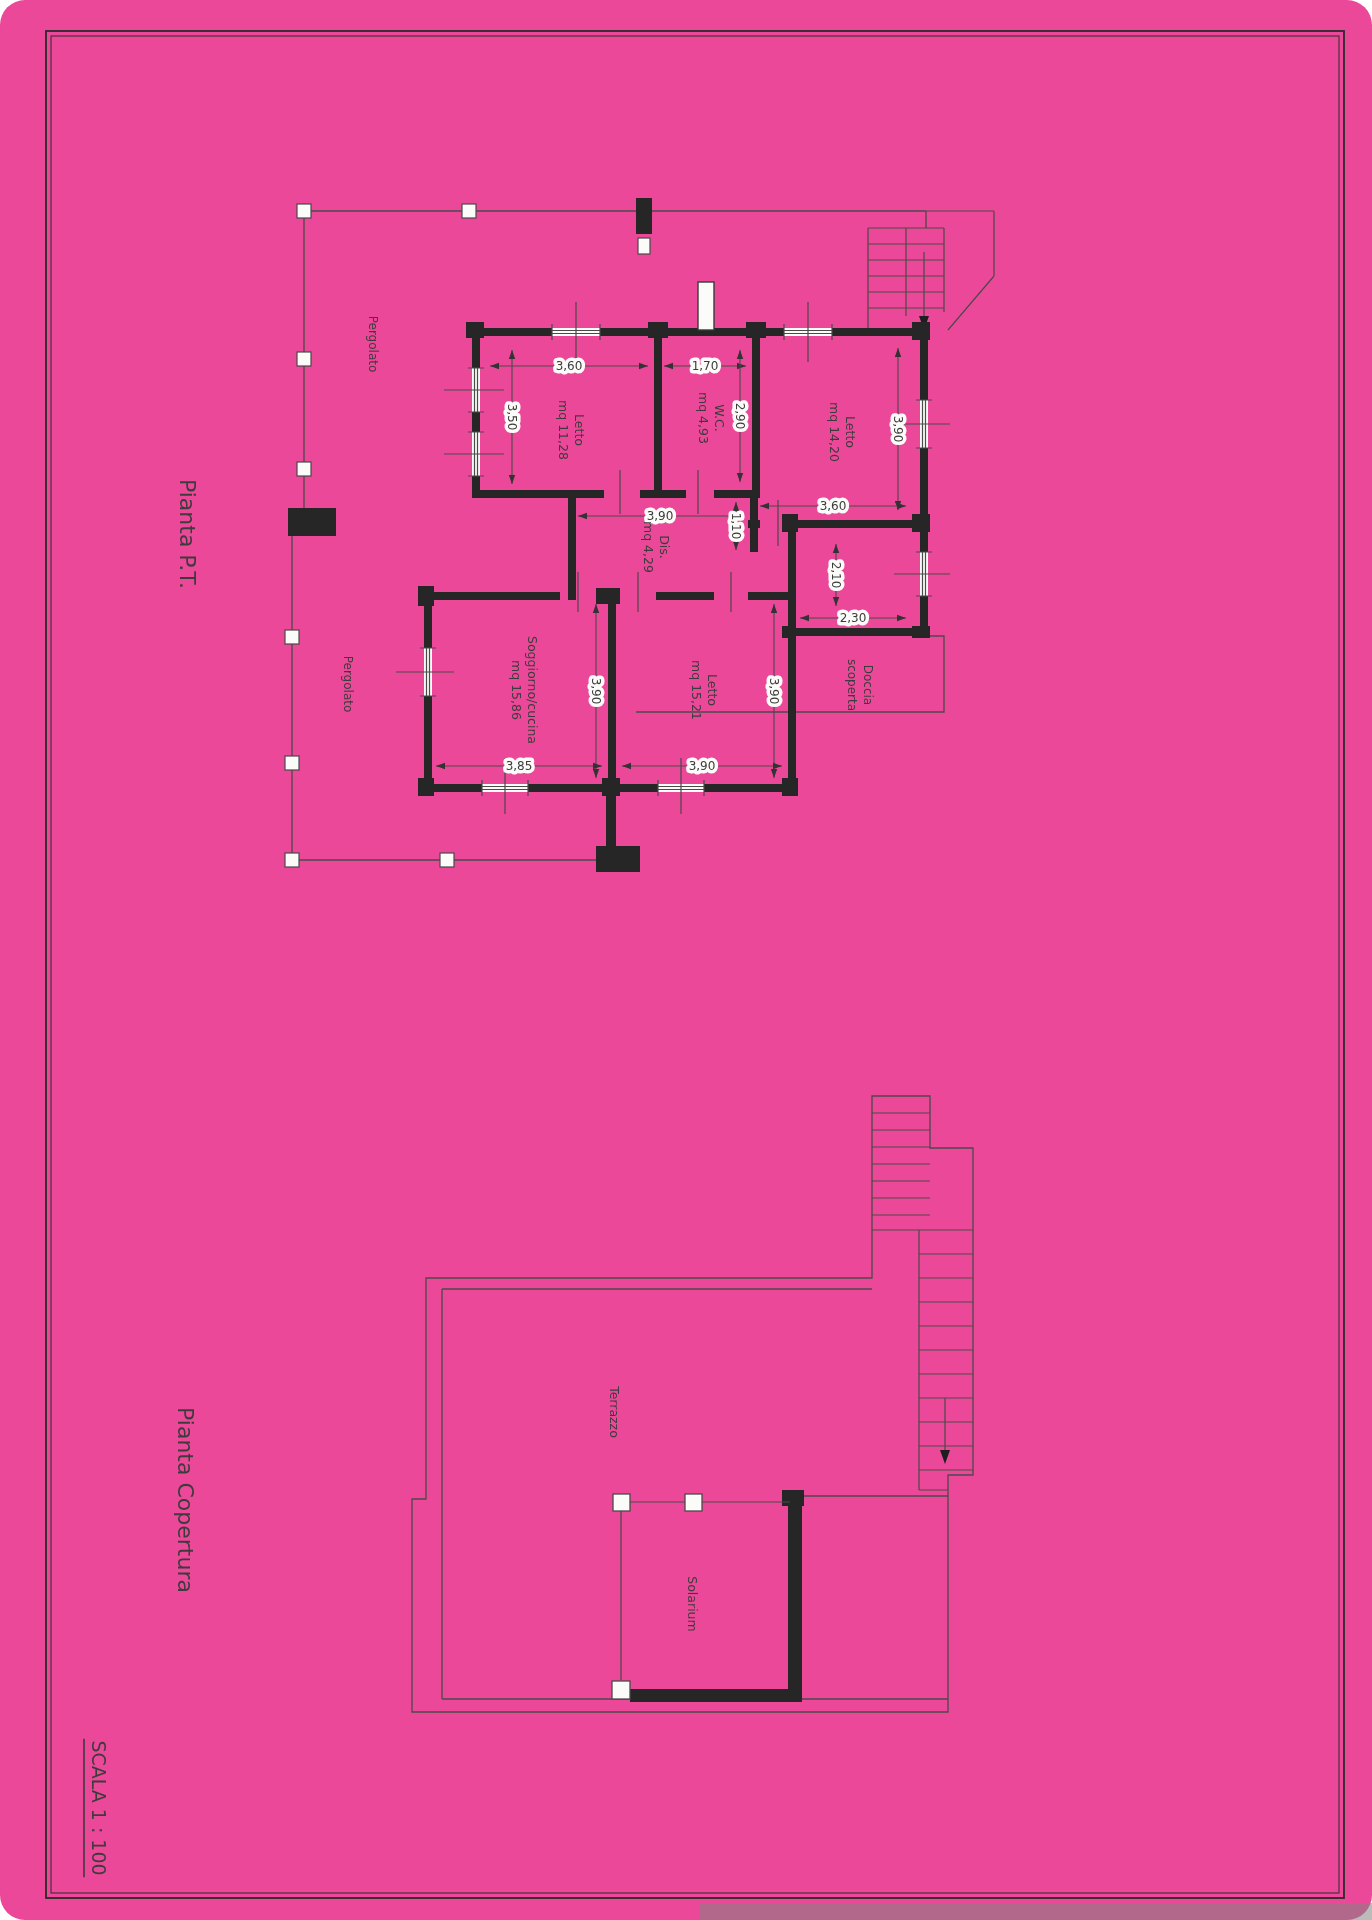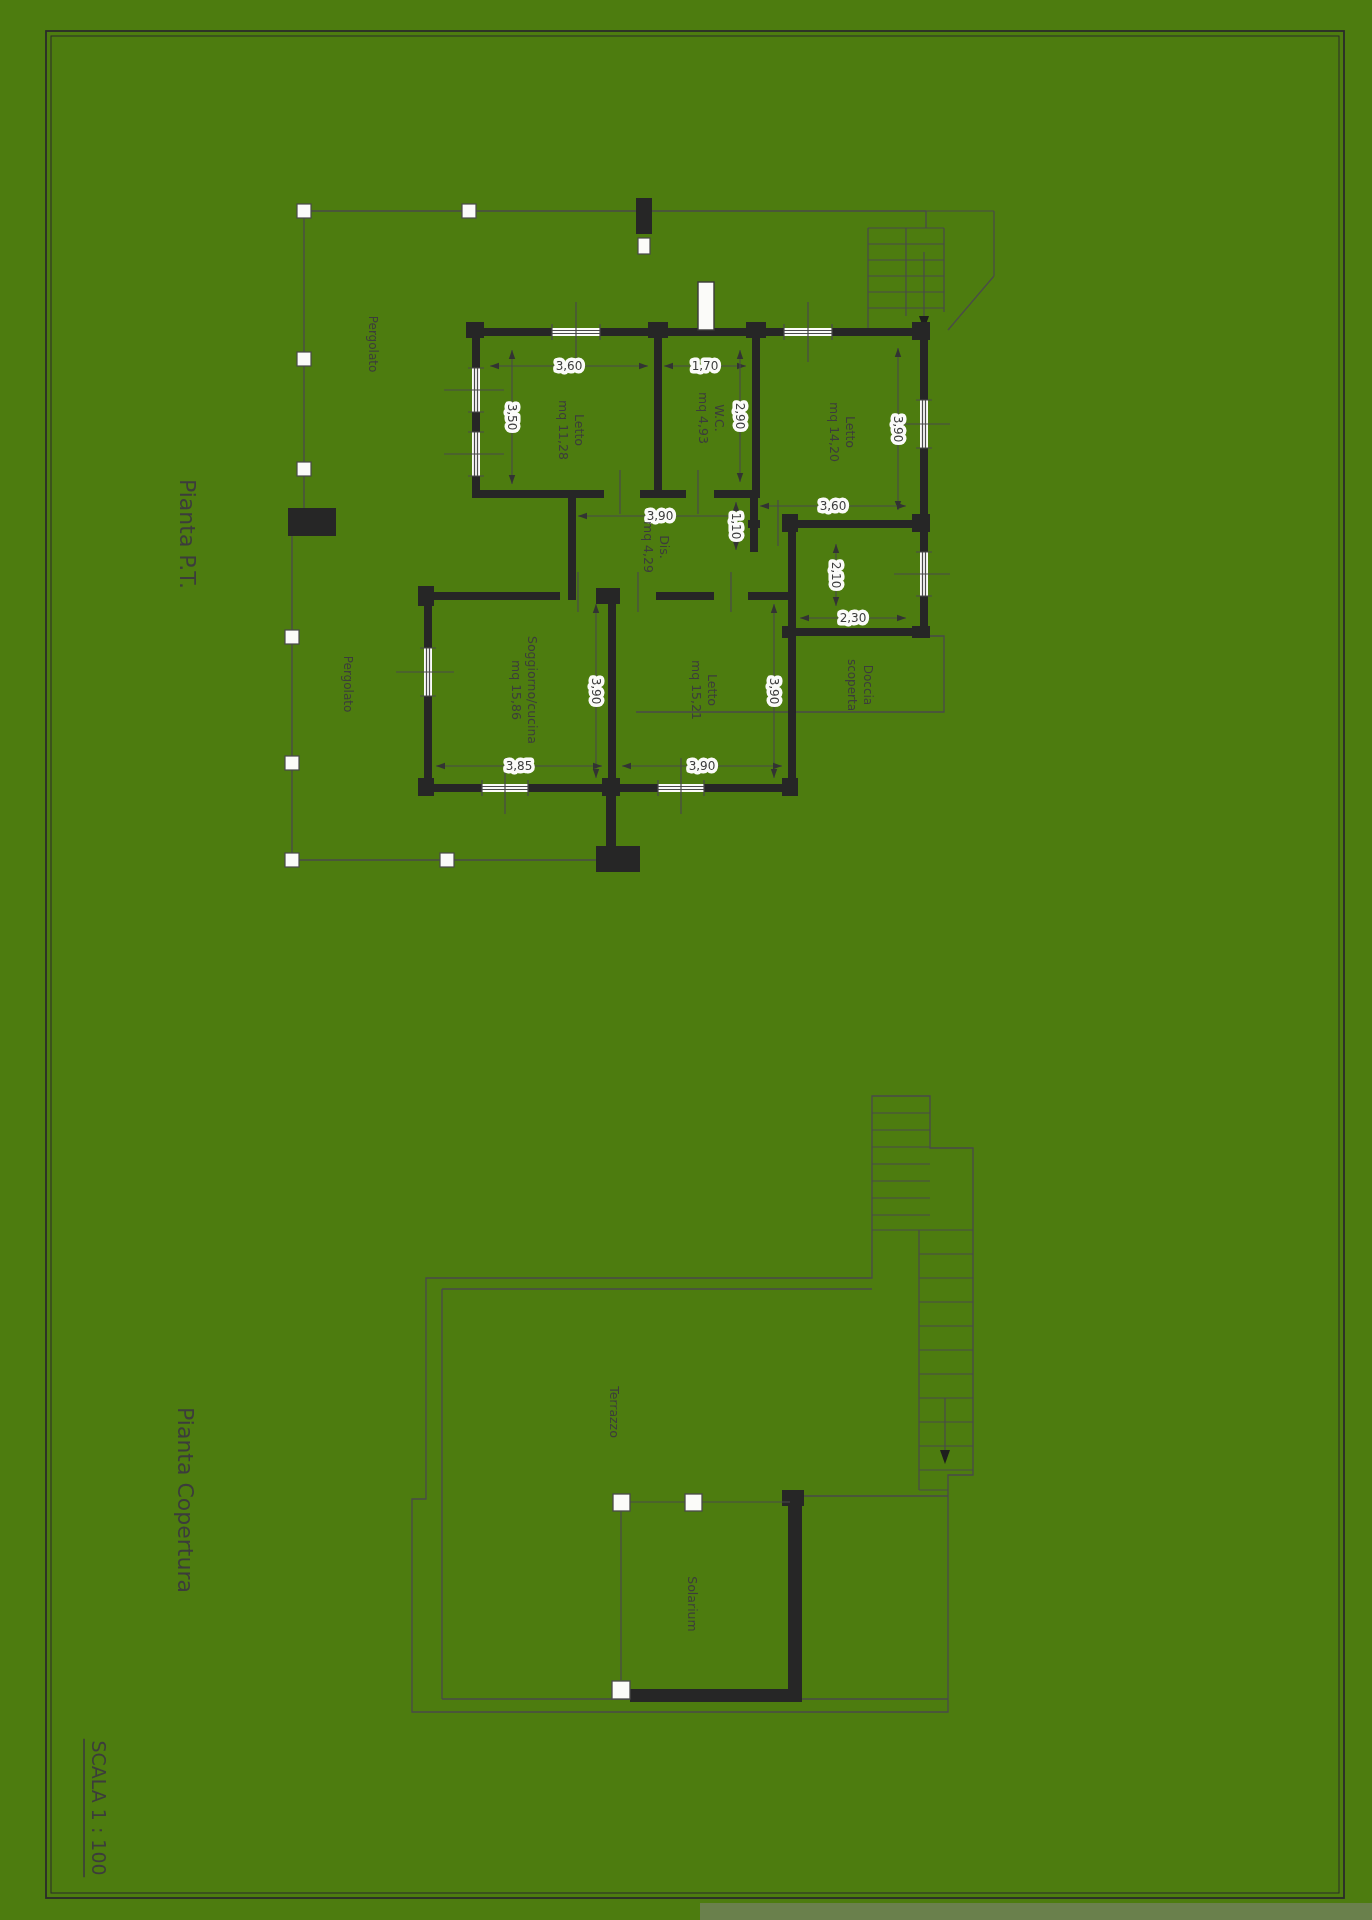--- a/index.html
+++ b/index.html
@@ -1,17 +1,17 @@
 <!DOCTYPE html>
 <html><head>
 <meta charset="utf-8">
 <style>
   html,body{margin:0;padding:0;background:#ffffff;}
   body{width:1372px;height:1920px;font-family:"DejaVu Sans",sans-serif;}
-  #sheet{position:relative;width:1372px;height:1920px;background:#4d7c0f;}
+  #sheet{position:relative;width:1372px;height:1920px;background:#ec4899;border-radius:25px;}
   svg{display:block;}
   text{fill:#3c3c3c;}
   .halo{paint-order:stroke;stroke:#fbfbf9;stroke-width:7px;stroke-linejoin:round;}
 </style>
 </head>
 <body>
 
 <div id="sheet">
 <svg id="plan-svg" width="1372" height="1920" viewBox="0 0 1372 1920">
 

